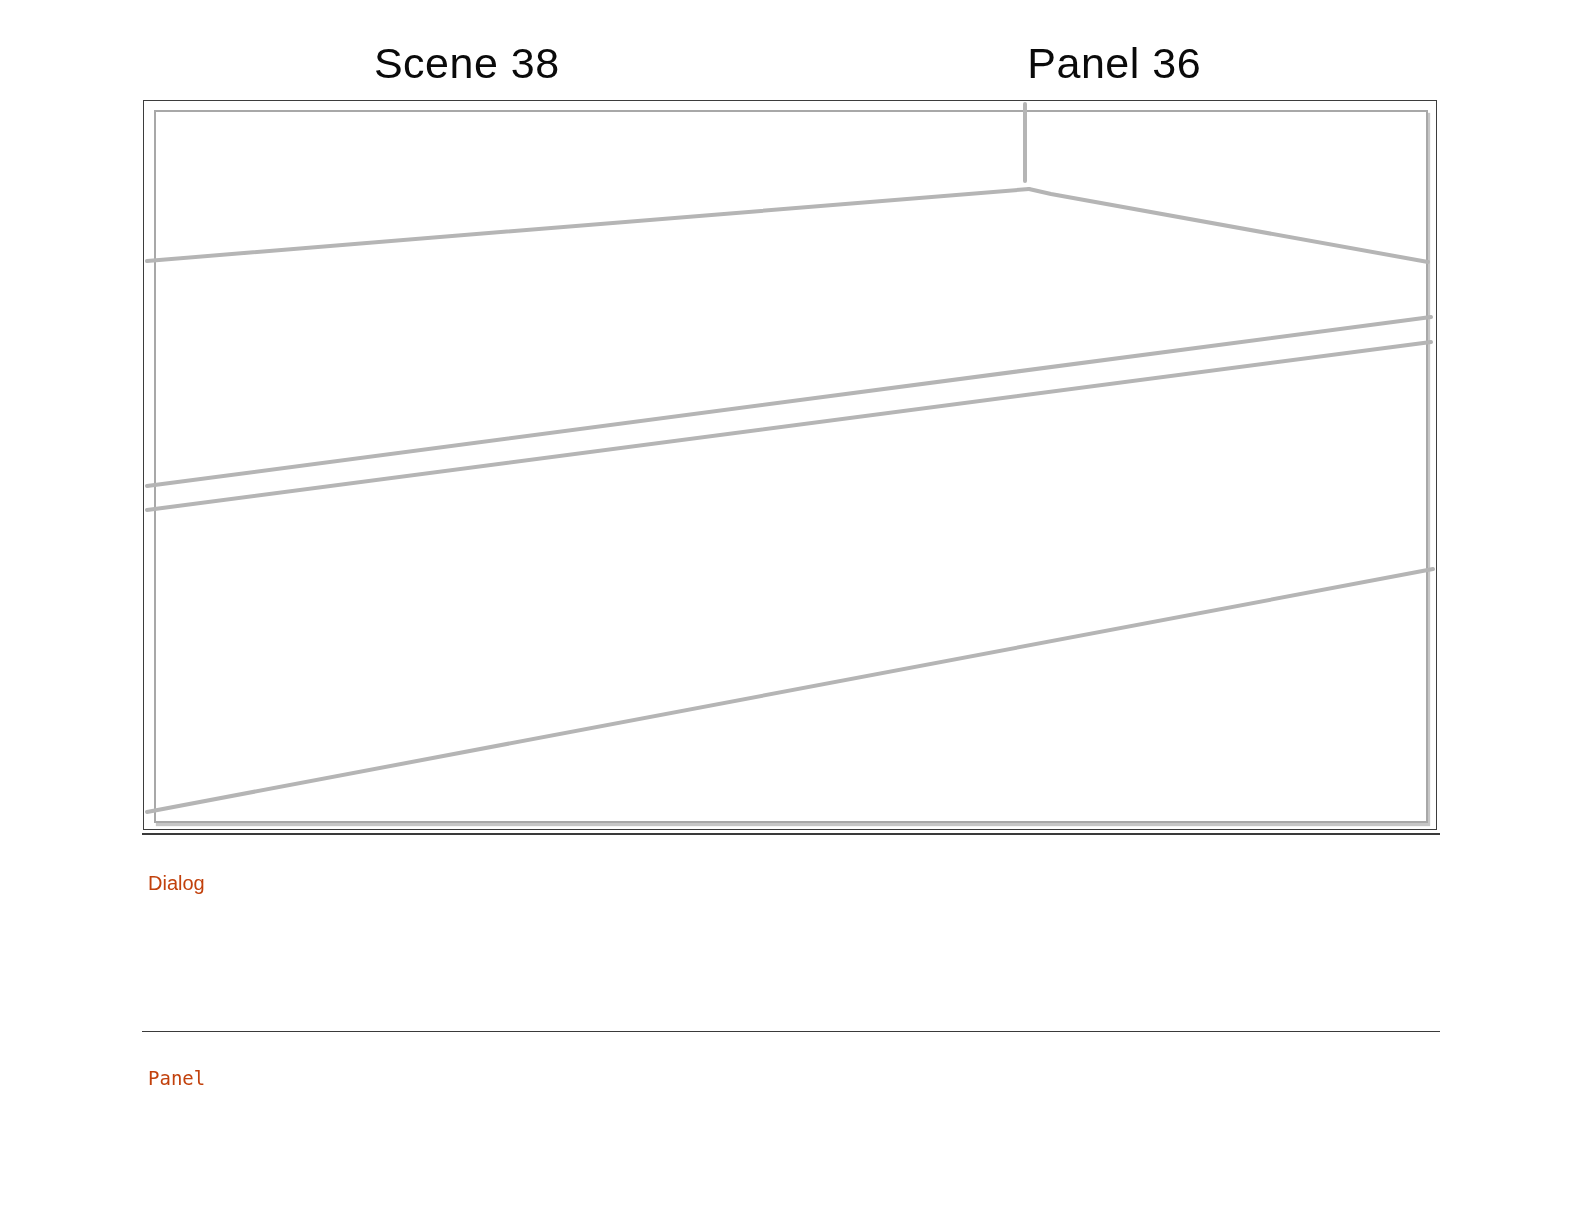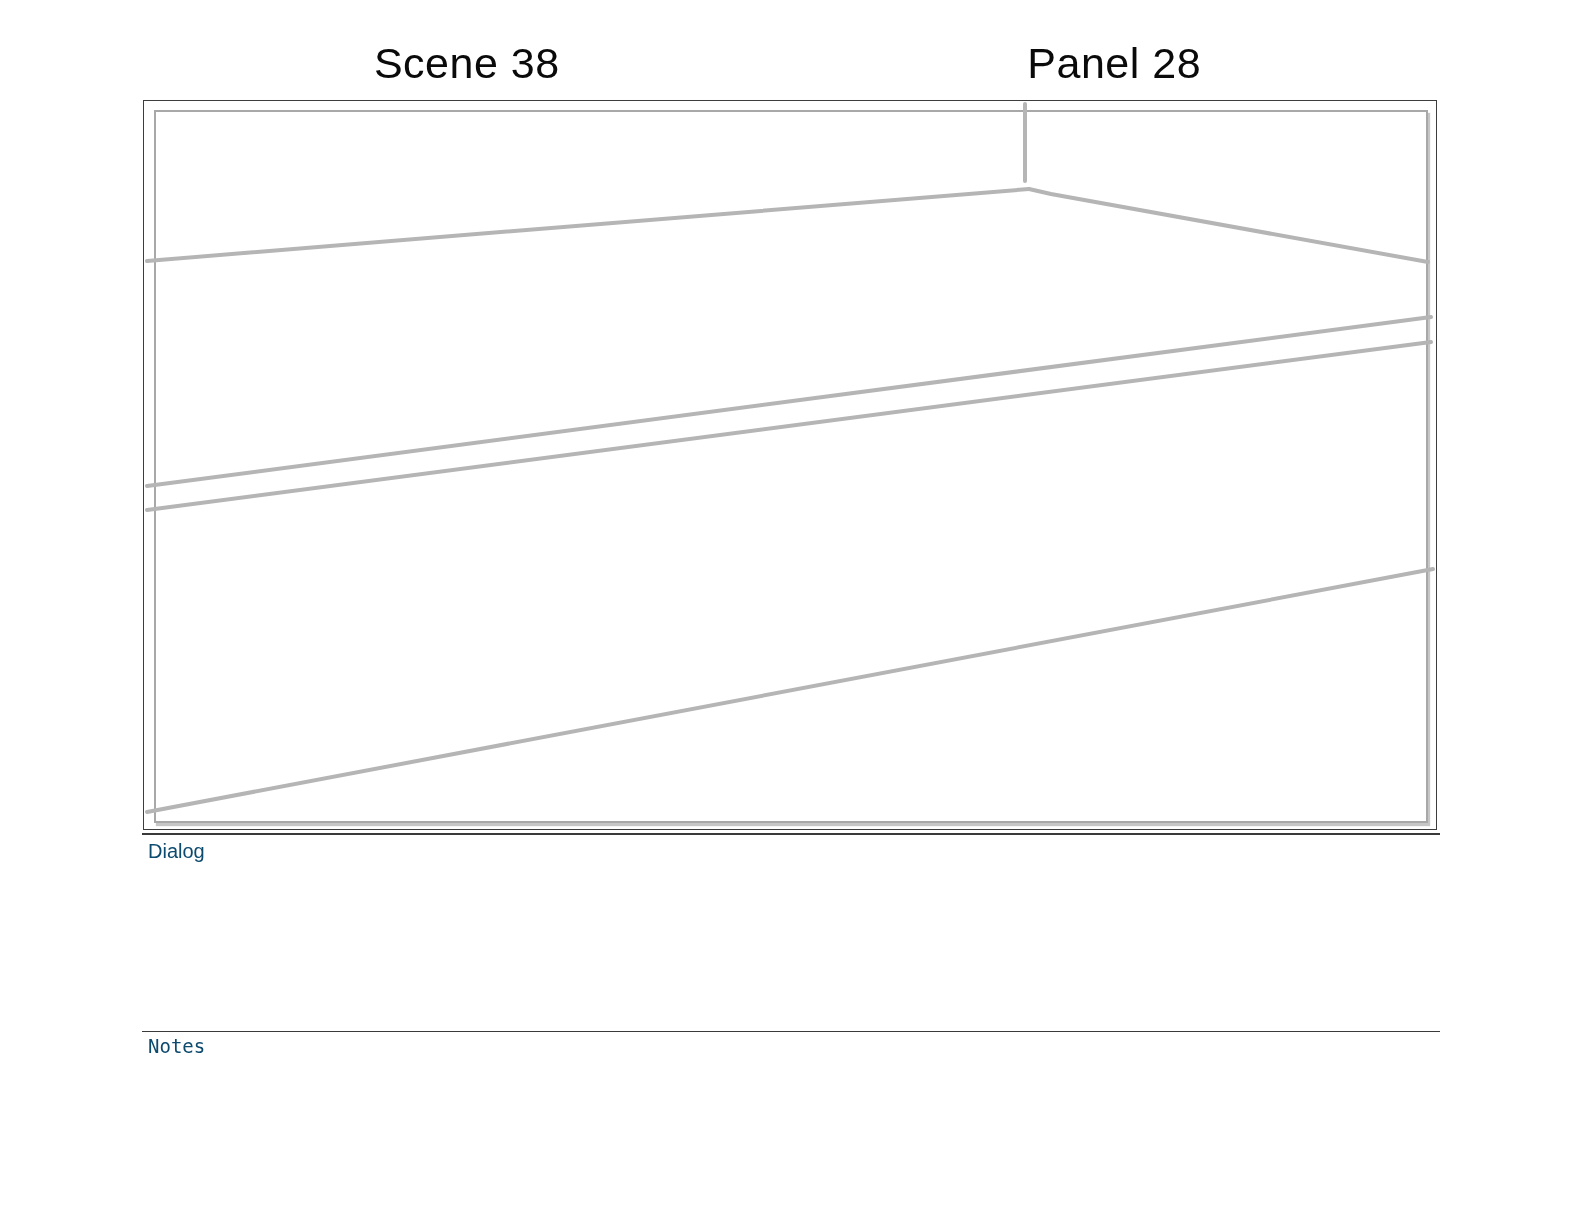--- a/index.html
+++ b/index.html
@@ -71,49 +71,50 @@
   }
   .rule-notes {
     top: 1031px;
     height: 1px;
   }
   .section-label {
     position: absolute;
     left: 148px;
     font-size: 20px;
     line-height: 24px;
-    color: #0c4a6e;
+    color: #c2410c;
+    margin-top: 32px;
   }
   .label-dialog {
     top: 839px;
   }
   .label-notes {
     top: 1034px;
     font-family: "DejaVu Sans Mono", monospace;
     font-size: 19px;
   }
 </style>
 </head>
 <body>
 
 <div class="titles">
   <div class="title-cell">Scene 38</div>
-  <div class="title-cell">Panel 28</div>
+  <div class="title-cell">Panel 36</div>
 </div>
 
 <div class="panel-outer">
   <div class="panel-inner"></div>
 </div>
 
 <svg id="sketch-svg" viewBox="0 0 1584 1224" xmlns="http://www.w3.org/2000/svg">
     <polyline points="1025,104 1025,181" fill="none" stroke="#b5b5b5" stroke-width="4" stroke-linecap="round" stroke-linejoin="round"></polyline>
     <polyline points="147,261 1029,189" fill="none" stroke="#b5b5b5" stroke-width="4" stroke-linecap="round" stroke-linejoin="round"></polyline>
     <polyline points="1029,189 1051,194 1428,262" fill="none" stroke="#b5b5b5" stroke-width="4" stroke-linecap="round" stroke-linejoin="round"></polyline>
     <polyline points="147,486 1431,317" fill="none" stroke="#b5b5b5" stroke-width="4" stroke-linecap="round" stroke-linejoin="round"></polyline>
     <polyline points="147,510 1431,342" fill="none" stroke="#b5b5b5" stroke-width="4" stroke-linecap="round" stroke-linejoin="round"></polyline>
     <polyline points="147,812 1433,569" fill="none" stroke="#b5b5b5" stroke-width="4" stroke-linecap="round" stroke-linejoin="round"></polyline>
   </svg>
 
 <div class="rule rule-dialog"></div>
 <div class="section-label label-dialog">Dialog</div>
 
 <div class="rule rule-notes"></div>
-<div class="section-label label-notes">Notes</div>
+<div class="section-label label-notes">Panel</div>
 
 </body></html>

